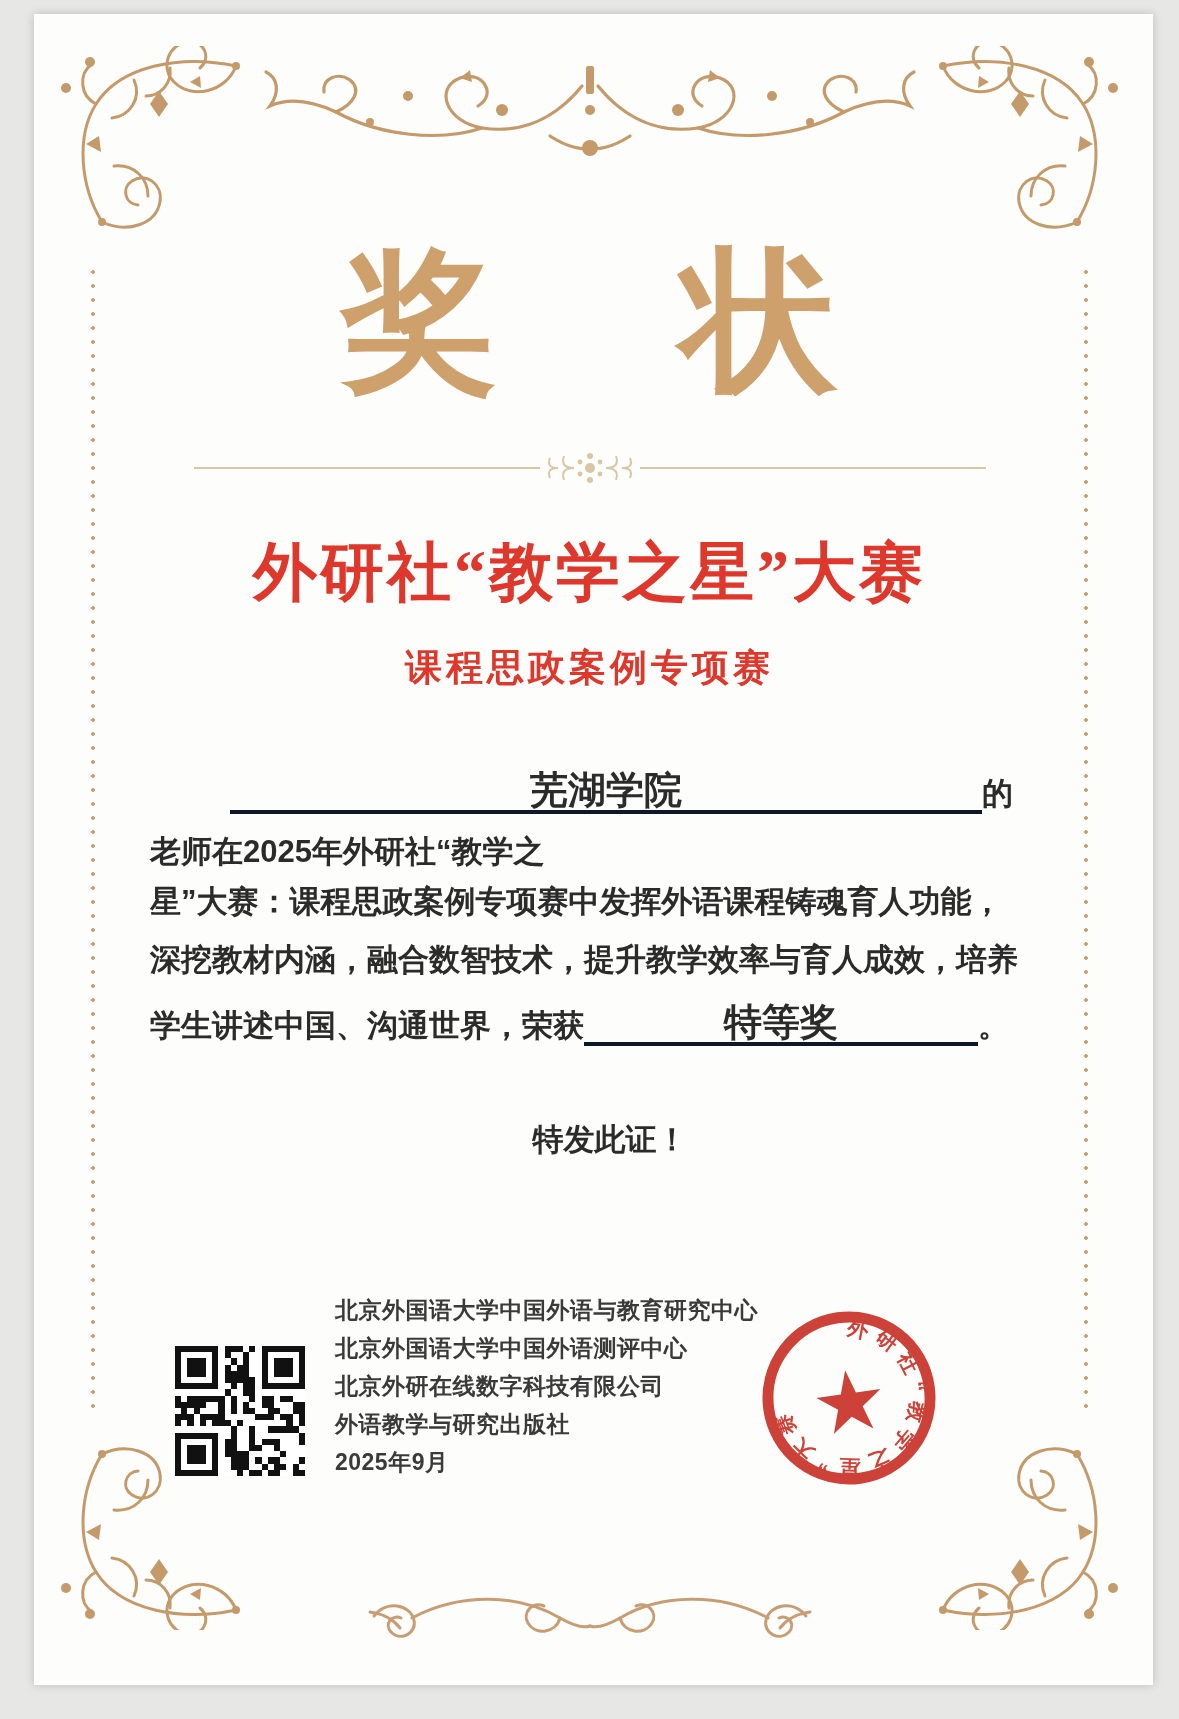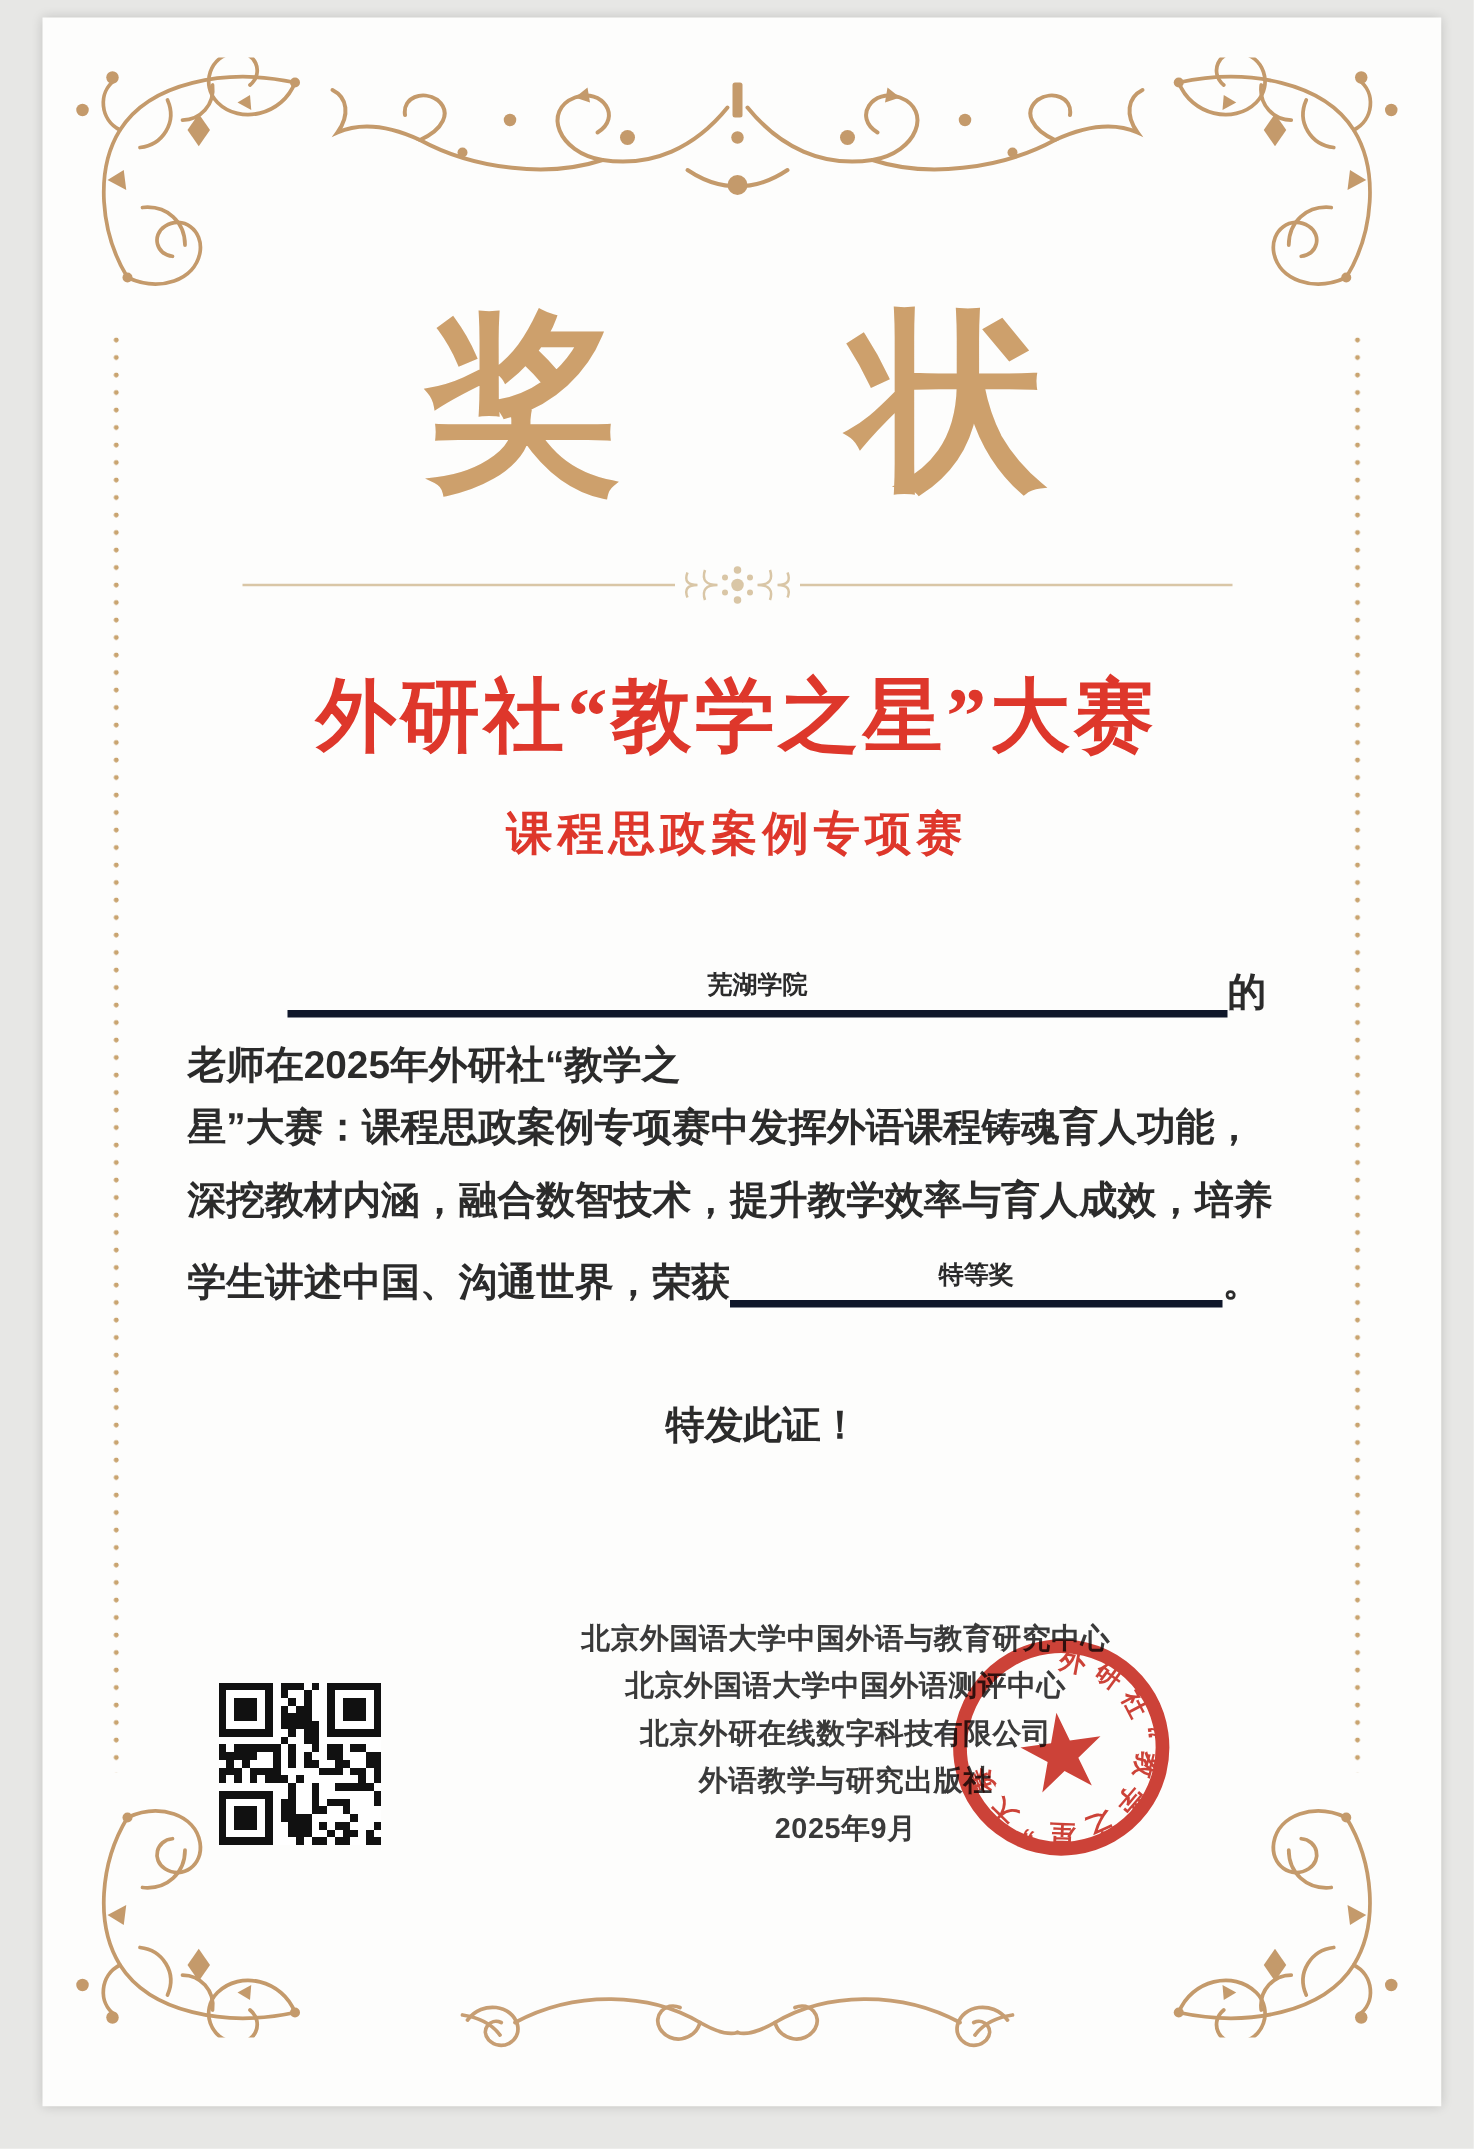--- a/index.html
+++ b/index.html
@@ -61,30 +61,30 @@
     white-space:nowrap;line-height:40px;
   }
   .r1{top:758px;}
   .r2{top:816px;}
   .r3{top:874px;display:block;line-height:56px;}
   .r4{top:932px;display:block;line-height:56px;}
   .r5{top:990px;}
   .closing{top:1112px;display:block;line-height:56px;padding-left:52px;width:816px;text-align:center;}
   .blank{
     display:inline-flex;justify-content:center;align-items:flex-end;
-    border-bottom:6px solid #0f172a;height:54px;box-sizing:border-box;
-    font-size:20px;
+    border-bottom:4px solid #0f172a;height:54px;box-sizing:border-box;
+    font-size:38px;
   }
   .blank-school{margin-left:80px;width:752px;}
   .blank-teacher{margin-left:20px;width:430px;}
   .blank-award{width:394px;}
   
   .signatories{
     position:absolute;top:1291px;left:335px;width:683px;
-    text-align:center;color:#3a3a3a;
+    text-align:left;color:#3a3a3a;
     font-size:23px;font-weight:700;line-height:38px;letter-spacing:.5px;
     white-space:nowrap;
   }
   
   .qr{position:absolute;left:175px;top:1345px;width:130px;height:132px;}
   .qr svg{width:100%;height:100%;shape-rendering:crispEdges;}
   
   .seal{
     position:absolute;left:757px;top:1306px;width:184px;height:184px;
     transform:rotate(-8deg);

